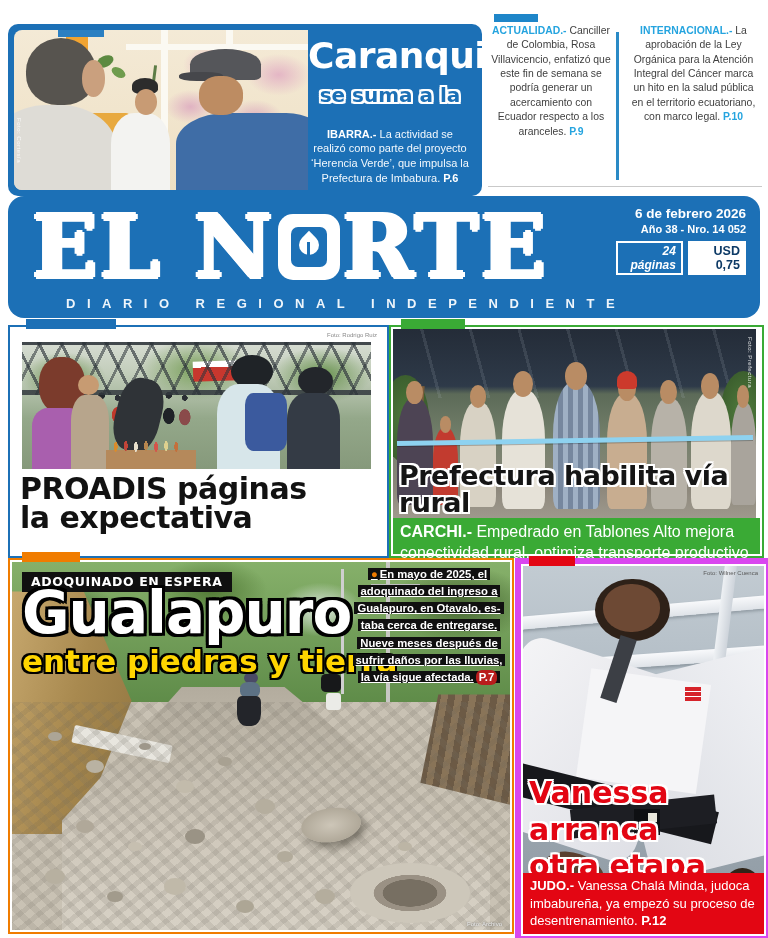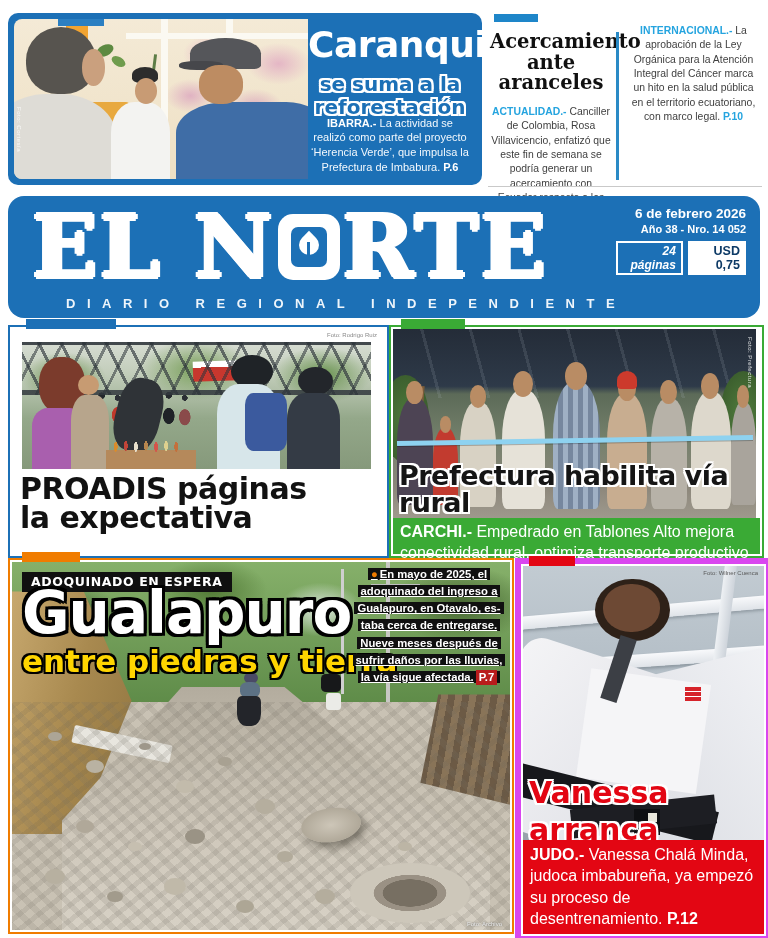--- a/index.html
+++ b/index.html
@@ -6,21 +6,21 @@
   .page{position:relative;width:768px;height:938px;background:#fff;overflow:hidden;
         font-family:"Liberation Sans",sans-serif;color:#222;}
   i{font-style:normal;display:block;position:absolute;}
 
   
   .stroke-w{text-shadow:-2px -2px 0 #fff,2px -2px 0 #fff,-2px 2px 0 #fff,2px 2px 0 #fff,-2px 0 0 #fff,2px 0 0 #fff,0 -2px 0 #fff,0 2px 0 #fff;}
   .stroke-b{text-shadow:-3px -3px 0 #000,3px -3px 0 #000,-3px 3px 0 #000,3px 3px 0 #000,-3px 0 0 #000,3px 0 0 #000,0 -3px 0 #000,0 3px 0 #000;}
   .stroke-b2{text-shadow:-2px -2px 0 #000,2px -2px 0 #000,-2px 2px 0 #000,2px 2px 0 #000,-2px 0 0 #000,2px 0 0 #000,0 -2px 0 #000,0 2px 0 #000;}
 
   
-  .promo{position:absolute;left:8px;top:13px;width:474px;height:172px;background:#1c70b6;border-radius:10px;}
+  .promo{position:absolute;left:8px;top:24px;width:474px;height:172px;background:#1c70b6;border-radius:10px;}
   .ph-caranqui{position:absolute;left:6px;top:6px;width:294px;height:160px;border-radius:8px 0 0 8px;overflow:hidden;
     background:
       radial-gradient(40px 28px at 67% 22%,#e7b9c8 0%,rgba(231,185,200,0) 70%),
       radial-gradient(36px 24px at 60% 48%,#e0b2c2 0%,rgba(224,178,194,0) 70%),
       radial-gradient(46px 30px at 90% 28%,#e4b6c5 0%,rgba(228,182,197,0) 70%),
       radial-gradient(40px 26px at 82% 55%,#ddafbf 0%,rgba(221,175,191,0) 70%),
       linear-gradient(#f4ead6,#eee0c4);}
   .c-mull1{left:50%;top:0;width:7px;height:64%;background:#fbf9f2;}
   .c-mull2{left:72%;top:0;width:7px;height:64%;background:#fbf9f2;}
   .c-mullh{left:38%;top:9%;right:0;height:6px;background:#fbf9f2;}
@@ -222,21 +222,21 @@
   .g-mpants{left:63%;top:35.5%;width:15px;height:17px;background:#ebebe7;border-radius:20%;}
   .g-kicker{position:absolute;left:12px;top:12px;background:#101010;color:#fff;
     font:bold 12.5px/1.3 "DejaVu Sans",sans-serif;letter-spacing:.6px;padding:2px 9px;}
   .g-head{position:absolute;left:12px;top:24px;margin:0;font:bold 58px/1 "DejaVu Sans",sans-serif;color:#fff;letter-spacing:-1px;}
   .g-sub{position:absolute;left:12px;top:86px;margin:0;font:bold 31px/1 "DejaVu Sans",sans-serif;color:#ffd500;}
   .g-note{position:absolute;right:6px;top:7px;width:154px;text-align:center;
     font:bold 11.3px/1.34 "Liberation Sans",sans-serif;}
   .g-note .note-line{margin-bottom:2px;}
   .strip{background:#101010;color:#fff;padding:0 3px;text-decoration:underline;text-underline-offset:1px;}
   .bullet{color:#f07c00;text-decoration:none;margin-right:2px;}
-  .badge-p{background:#b91c1c;color:#fff;padding:0 3px;border-radius:0;margin-left:2px;display:inline-block;}
+  .badge-p{background:#b91c1c;color:#fff;padding:0 3px;border-radius:6px;margin-left:2px;display:inline-block;}
   .g-cred{position:absolute;right:10px;bottom:5px;font-size:6px;color:#eee;text-shadow:0 0 2px #555;}
 
   
   .ph-van{position:absolute;inset:2px;overflow:hidden;
     background:linear-gradient(180deg,#c2cbd2 0%,#aeb9c2 40%,#99a4ad 70%,#8e99a2 100%);}
   .v-beam{position:absolute;left:-6%;right:-6%;height:13px;background:linear-gradient(#f8f9fb,#dfe3e8);box-shadow:0 2px 3px rgba(70,80,90,.35);}
   .v-b1{top:11%;transform:rotate(-5deg);}
   .v-b2{top:24%;transform:rotate(-4deg);}
   .v-post{right:14%;top:-2%;width:12px;height:34%;background:linear-gradient(90deg,#eef1f4,#cdd3da);transform:rotate(7deg);}
   .v-braids{left:30%;top:3.5%;width:31%;height:17%;background:#2e2118;border-radius:50%;}
@@ -251,21 +251,21 @@
   .v-label{left:52%;top:67%;width:9px;height:9px;background:#e8e6da;}
   .v-patch{right:26%;top:33%;width:16px;height:14px;
     background:linear-gradient(#d6232a 0 30%,#fff 30% 38%,#d6232a 38% 62%,#fff 62% 70%,#d6232a 70%);}
   .v-hand{left:8%;top:78%;width:26%;height:11%;background:#5a4030;border-radius:50%;transform:rotate(18deg);}
   .v-chair{right:1%;bottom:6%;width:16%;height:12%;background:#302418;border-radius:50%;}
   .v-cface{right:3%;bottom:4.5%;width:11%;height:9%;background:#9c6b4c;border-radius:50%;}
   .v-cshirt{right:0;bottom:0;width:20%;height:5%;background:#cfd2c8;}
   .v-cred{position:absolute;right:8px;top:6px;font-size:6px;color:#5a5a5a;}
   .v-head-block{position:absolute;left:8px;top:211px;font:bold 30px/1.22 "DejaVu Sans",sans-serif;color:#e30613;}
   .v-cap{position:absolute;left:2px;right:2px;bottom:2px;background:#e30613;color:#fff;
-    padding:4px 7px;font-size:16px;line-height:1.35;box-sizing:border-box;}
+    padding:4px 7px;font-size:13px;line-height:1.35;box-sizing:border-box;}
 </style>
 </head>
 <body>
 
 <div class="page">
 
   <section class="promo">
     <div class="ph-caranqui">
       <i class="c-mullh"></i>
       <i class="c-mull1"></i>
@@ -283,28 +283,27 @@
       <i class="c-mbody"></i>
       <i class="c-mhair"></i>
       <i class="c-mface"></i>
       <i class="c-rbody"></i>
       <i class="c-rcap"></i>
       <i class="c-rbrim"></i>
       <i class="c-rface"></i>
       <span class="vcred" style="left:2px;top:55%;">Foto: Cortesía</span>
     </div>
     <h1 class="promo-title">Caranqui</h1>
-    <div class="promo-sub stroke-w"><span>se suma a la</span><br><span>reforestación</span></div>
+    <div class="promo-sub stroke-w"><span>se suma a la</span><br></div>
     <p class="promo-body"><b>IBARRA.- </b><span>La actividad se realizó como parte del proyecto ‘Herencia Verde’, que impulsa la Prefectura de Imbabura. </span><b>P.6</b></p>
   </section>
 
   <section class="briefs">
     <span class="brief-bar"></span>
     <article class="brief brief-1">
-      <h2><span>Acercamiento</span><br><span>ante aranceles</span></h2>
       <p><span class="ckick">ACTUALIDAD.- </span><span>Canciller de Colombia, Rosa Villavicencio, enfatizó que este fin de semana se podría generar un acercamiento con Ecuador respecto a los aranceles. </span><span class="ckick">P.9</span></p>
     </article>
     <span class="brief-divider"></span>
     <article class="brief brief-2">
       <p><span class="ckick">INTERNACIONAL.- </span><span>La aprobación de la Ley Orgánica para la Atención Integral del Cáncer marca un hito en la salud pública en el territorio ecuatoriano, con marco legal. </span><span class="ckick">P.10</span></p>
     </article>
     <span class="brief-hairline"></span>
   </section>
 
   <header class="masthead">

